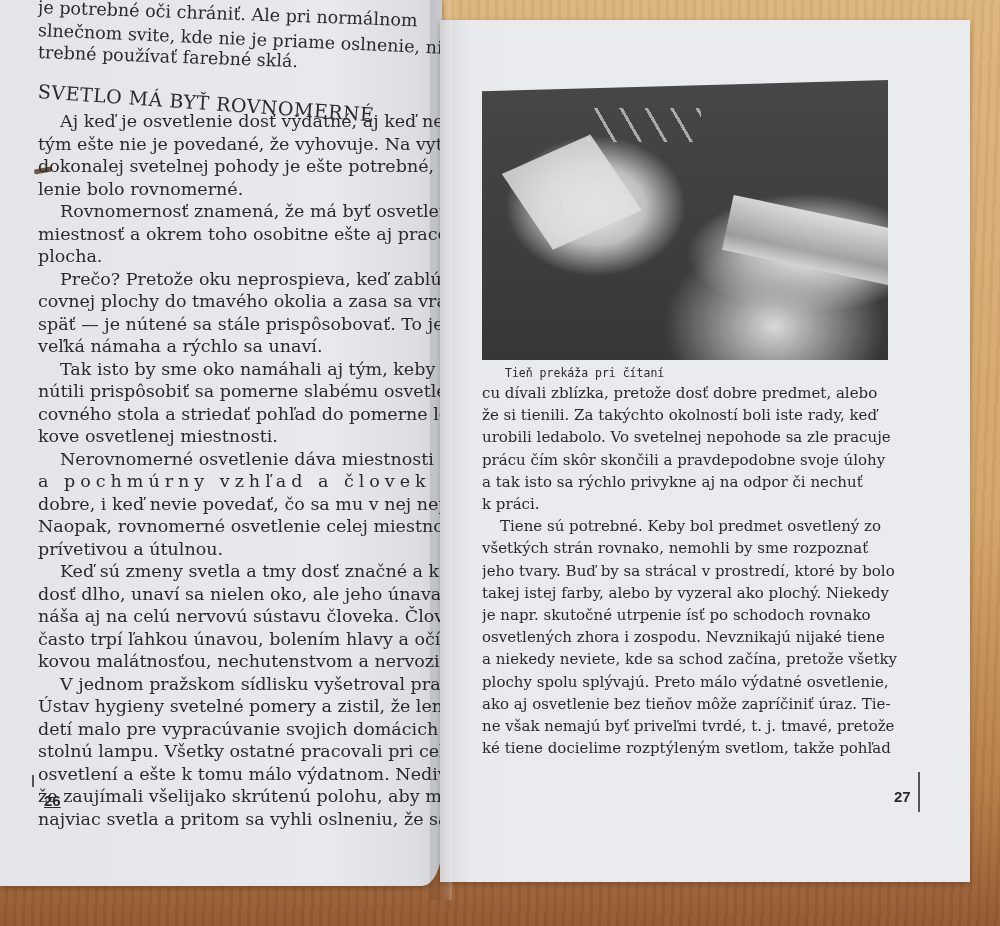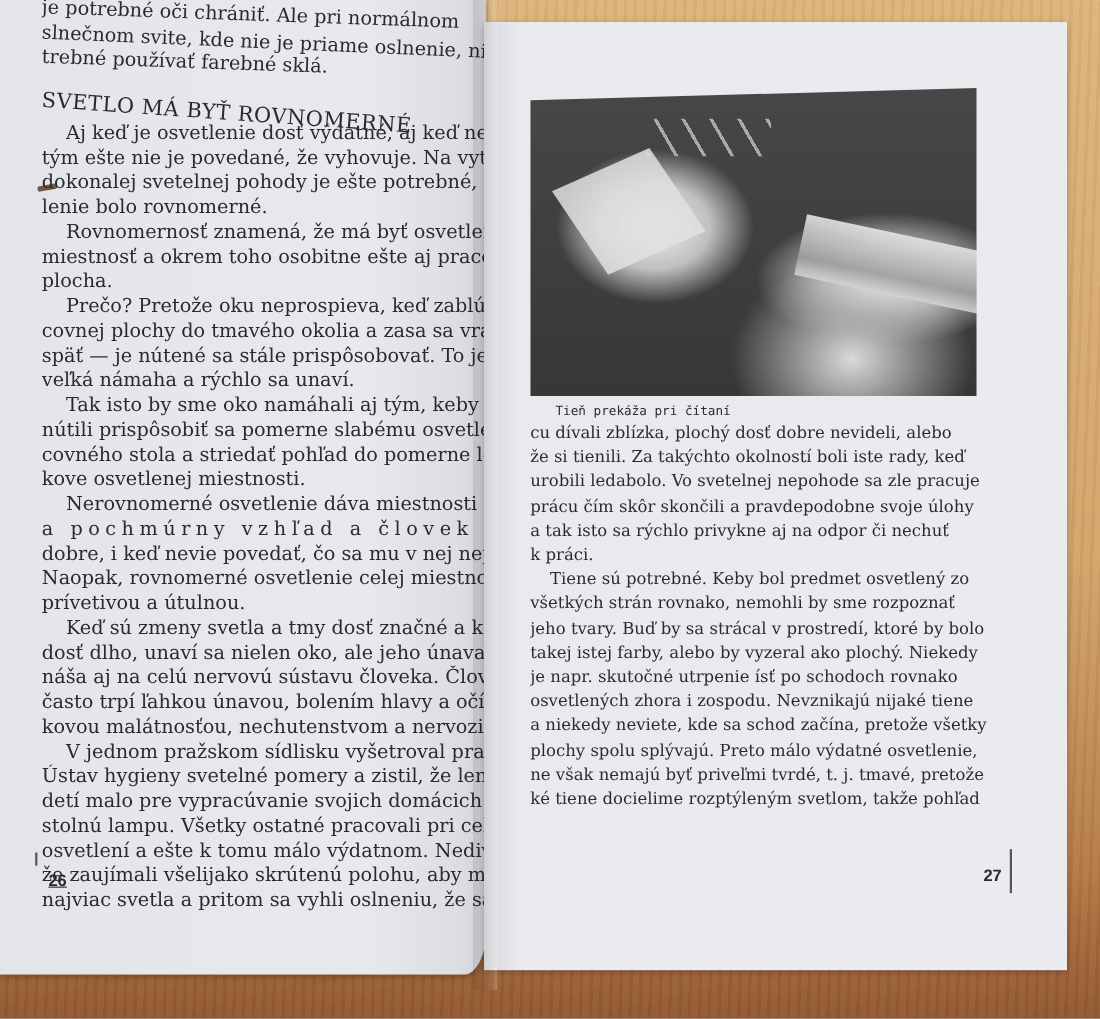--- a/index.html
+++ b/index.html
@@ -156,35 +156,36 @@
 
 <div class="photo">
   <div class="rack"></div>
   <div class="paper-a"></div>
   <div class="paper-b"></div>
 </div>
 <div class="caption">Tieň prekáža pri čítaní</div>
 
 <div class="text-col right-col">
   <div>
-    <div class="line">cu dívali zblízka, plochý dosť dobre nevideli, alebo</div>
+    <div class="line">cu dívali zblízka, pretože dosť dobre predmet, alebo</div>
     <div class="line">že si tienili. Za takýchto okolností boli iste rady, keď</div>
     <div class="line">urobili ledabolo. Vo svetelnej nepohode sa zle pracuje</div>
     <div class="line">prácu čím skôr skončili a pravdepodobne svoje úlohy</div>
     <div class="line">a tak isto sa rýchlo privykne aj na odpor či nechuť</div>
     <div class="line">k práci.</div>
   </div>
   <div>
     <div class="line indent">Tiene sú potrebné. Keby bol predmet osvetlený zo</div>
     <div class="line">všetkých strán rovnako, nemohli by sme rozpoznať</div>
     <div class="line">jeho tvary. Buď by sa strácal v prostredí, ktoré by bolo</div>
     <div class="line">takej istej farby, alebo by vyzeral ako plochý. Niekedy</div>
     <div class="line">je napr. skutočné utrpenie ísť po schodoch rovnako</div>
     <div class="line">osvetlených zhora i zospodu. Nevznikajú nijaké tiene</div>
     <div class="line">a niekedy neviete, kde sa schod začína, pretože všetky</div>
     <div class="line">plochy spolu splývajú. Preto málo výdatné osvetlenie,</div>
+    <div class="line">ako aj osvetlenie bez tieňov môže zapríčiniť úraz. Tie-</div>
     <div class="line">ne však nemajú byť priveľmi tvrdé, t. j. tmavé, pretože</div>
     <div class="line">ké tiene docielime rozptýleným svetlom, takže pohľad</div>
   </div>
 </div>
 
 <div class="mark" style="left:918px;top:772px;height:40px;"></div>
 <div class="page-number pn-right">27</div>
 
 </body></html>

